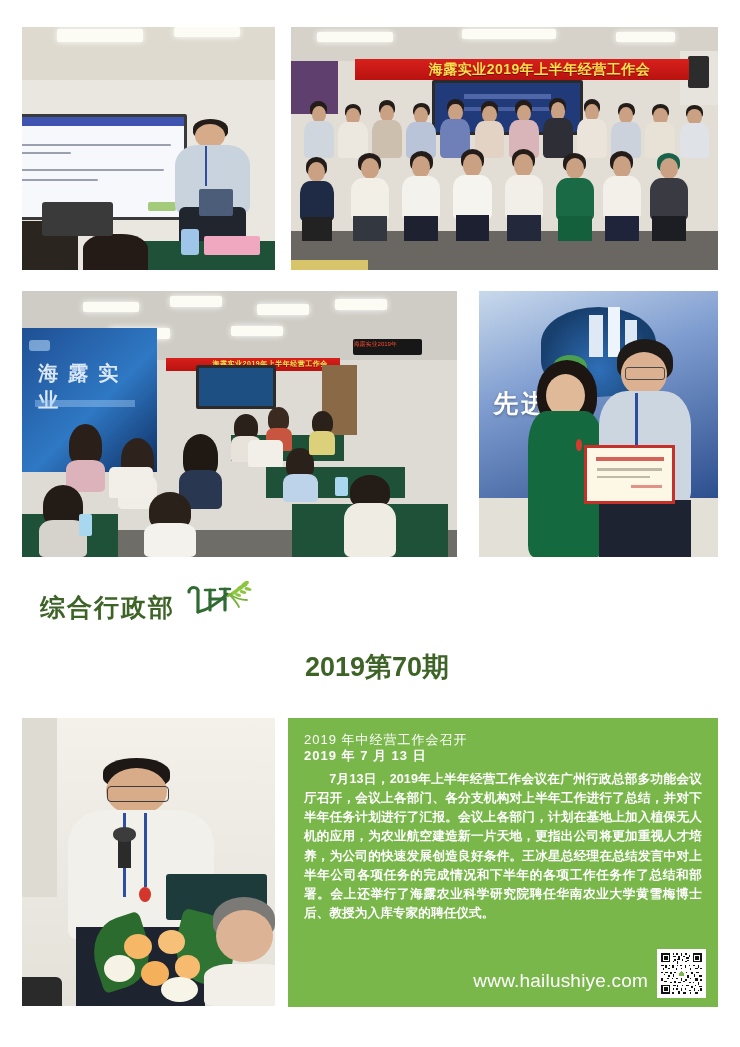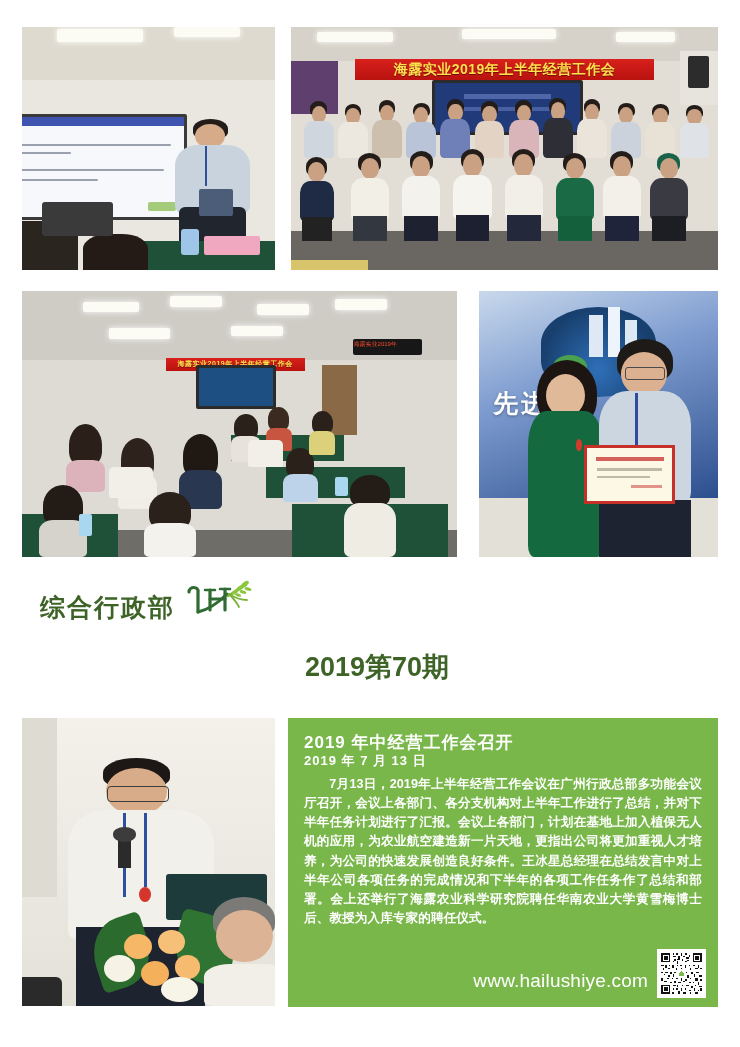--- a/index.html
+++ b/index.html
@@ -23,21 +23,21 @@
   #photo-speech{left:22px;top:718px;width:253px;height:288px;}
 
   
   .ceiling{position:absolute;left:0;top:0;right:0;background:#e7e4dd;}
   .ceil-light{position:absolute;background:#fdfcf4;border-radius:2px;box-shadow:0 0 6px #fff;}
   .wall{position:absolute;left:0;right:0;background:#e9e6df;}
   .banner{position:absolute;background:linear-gradient(#d8201c,#b8120f);
           color:#ffe14d;font-weight:bold;text-align:center;
           letter-spacing:.5px;white-space:nowrap;overflow:hidden;
           display:flex;align-items:center;justify-content:center;
-          text-shadow:0 1px 0 #7a0b09;}
+          text-shadow:0 1px 0 #7a0b09;padding-left:35px;}
   .screen{position:absolute;background:#1b2f6b;border:3px solid #2b2b2b;border-radius:2px;overflow:hidden;}
   .slide{position:absolute;inset:0;background:#f7f8fb;}
   .slide-bar{position:absolute;left:0;right:0;top:0;height:10%;background:#3b4fae;}
   .slide-line{position:absolute;height:2px;background:#9aa0ad;border-radius:1px;}
   .person{position:absolute;}
   .head{position:absolute;border-radius:50%;background:#caa183;}
   .hair{position:absolute;border-radius:50% 50% 35% 35%;background:#241c18;}
   .torso{position:absolute;border-radius:30% 30% 12% 12%;background:#dfe4ea;}
   .lanyard{position:absolute;width:2px;background:#2f4f9e;}
   .table-green{position:absolute;background:#1e5137;}
@@ -51,21 +51,21 @@
   #brand-logo{display:block;}
   #paper-title{position:absolute;left:38px;top:58px;font-size:49px;font-weight:bold;
                color:#7db84f;letter-spacing:3px;line-height:1;}
   #issue-number{position:absolute;left:305px;top:88px;font-size:27px;font-weight:bold;
                 color:#3d6327;letter-spacing:0px;line-height:1;}
 
   
   #article-panel{position:absolute;left:288px;top:718px;width:430px;height:289px;
                  background:#79b74b;color:#ffffff;box-sizing:border-box;
                  padding:14px 16px 10px 16px;}
-  #article-title{font-size:17px;font-weight:bold;letter-spacing:1px;line-height:1.25;}
+  #article-title{font-size:13px;font-weight:normal;letter-spacing:1px;line-height:1.25;}
   #article-date{font-size:13px;font-weight:bold;letter-spacing:1px;line-height:1.25;}
   #article-body{font-size:12.6px;font-weight:bold;line-height:1.53;margin-top:5px;
                 text-align:justify;text-indent:2em;letter-spacing:.1px;}
   #panel-footer{position:absolute;left:16px;right:12px;bottom:9px;
                 display:flex;align-items:flex-end;justify-content:flex-end;gap:9px;}
   #website-url{font-size:19px;color:#ffffff;letter-spacing:.2px;padding-bottom:6px;}
   #qr-code{width:49px;height:49px;background:#fff;padding:3px;box-sizing:border-box;flex:0 0 auto;}
   #qr-code svg{display:block;width:100%;height:100%;}
 </style>
 </head>
@@ -240,20 +240,26 @@
 
   <div class="photo" id="photo-audience">
     <div class="scene" style="background:#dedbd4;">
       <div class="ceiling" style="height:26%;background:#cfccc5;"></div>
       <div class="ceil-light" style="left:14%;top:4%;width:13%;height:4%;"></div>
       <div class="ceil-light" style="left:34%;top:2%;width:12%;height:4%;"></div>
       <div class="ceil-light" style="left:54%;top:5%;width:12%;height:4%;"></div>
       <div class="ceil-light" style="left:72%;top:3%;width:12%;height:4%;"></div>
       <div class="ceil-light" style="left:20%;top:14%;width:14%;height:4%;"></div>
       <div class="ceil-light" style="left:48%;top:13%;width:12%;height:4%;"></div>
+      <div style="position:absolute;left:0;top:14%;width:31%;height:54%;
+                  background:linear-gradient(135deg,#1f4f93,#2f78c4 55%,#0f2f63);">
+        <div style="position:absolute;left:12%;top:22%;color:#eaf3ff;font-size:20px;font-weight:bold;letter-spacing:10px;opacity:.92;">海露实业</div>
+        <div style="position:absolute;left:5%;top:8%;width:16%;height:8%;background:#bfe0ff;opacity:.55;border-radius:3px;"></div>
+        <div style="position:absolute;left:10%;top:50%;right:16%;height:5%;background:#9ec8f2;opacity:.45;"></div>
+      </div>
       <div class="banner" style="left:33%;top:25%;width:32%;height:5%;font-size:7px;">海露实业2019年上半年经营工作会</div>
       <div class="screen" style="left:40%;top:28%;width:17%;height:14%;background:#1d4f82;"></div>
       <div style="position:absolute;left:76%;top:18%;width:16%;height:6%;background:#171717;border-radius:2px;overflow:hidden;">
         <div style="position:absolute;inset:1px;color:#ff4a2b;font-size:6px;white-space:nowrap;overflow:hidden;">海露实业2019年</div>
       </div>
       <div style="position:absolute;left:69%;top:28%;width:8%;height:26%;background:#8a6a46;"></div>
       <div class="floor" style="height:10%;background:#6f6d68;"></div>
       <div class="table-green" style="left:48%;top:54%;width:26%;height:10%;"></div>
       <div class="table-green" style="left:56%;top:66%;width:32%;height:12%;"></div>
       <div class="table-green" style="left:62%;top:80%;width:36%;height:20%;"></div>

